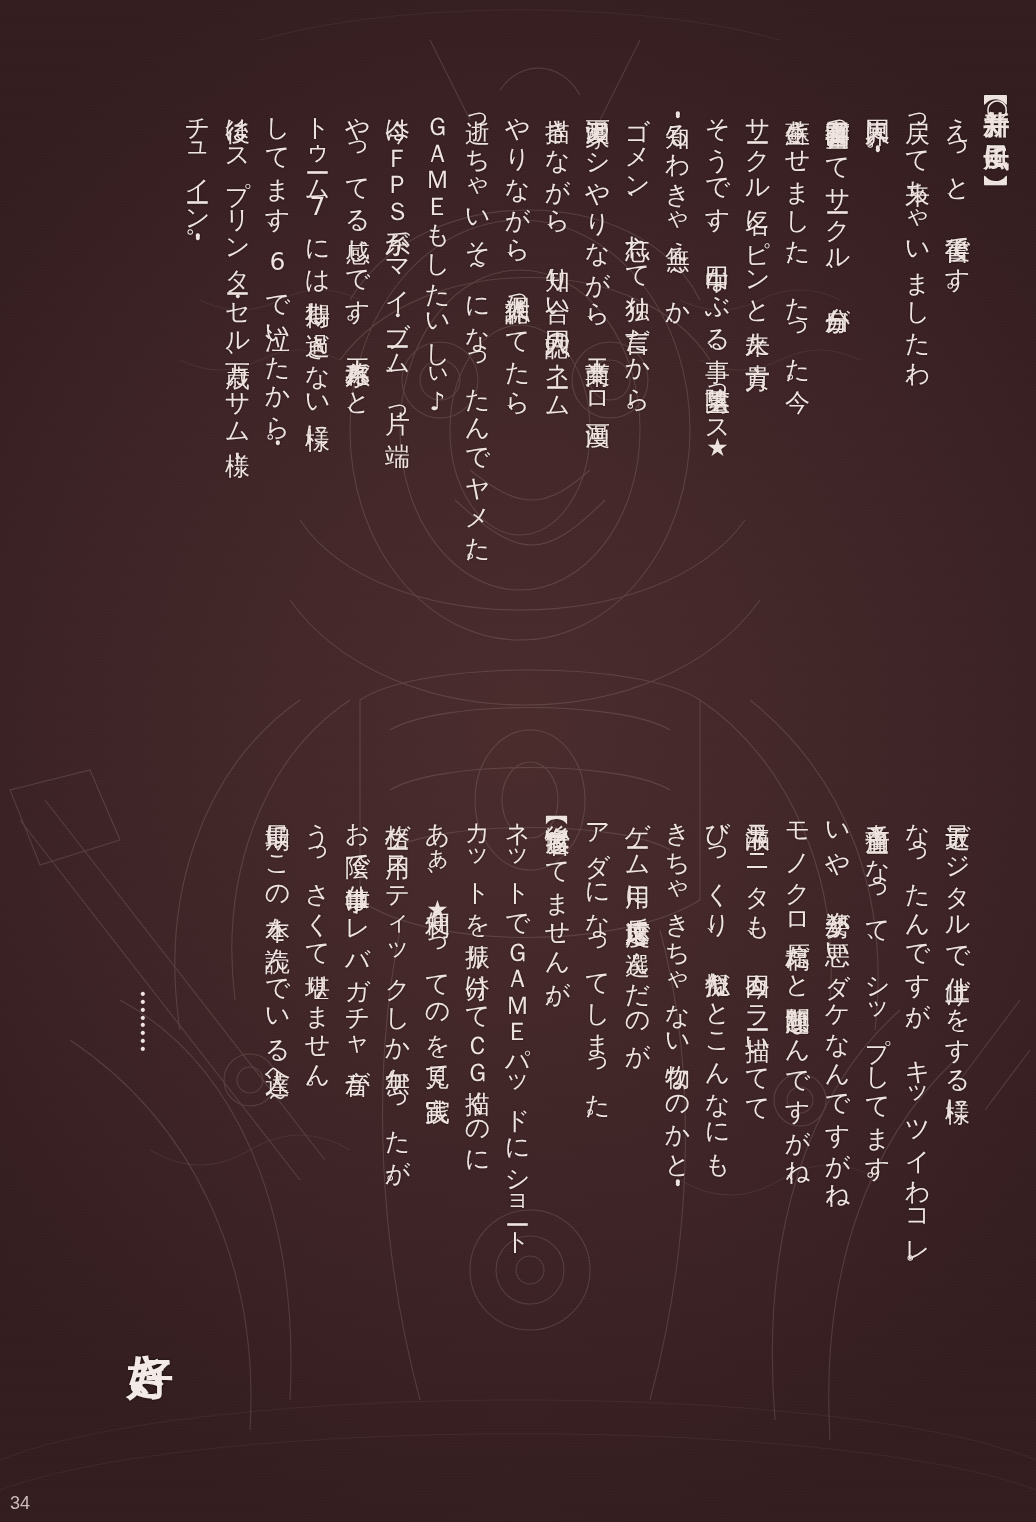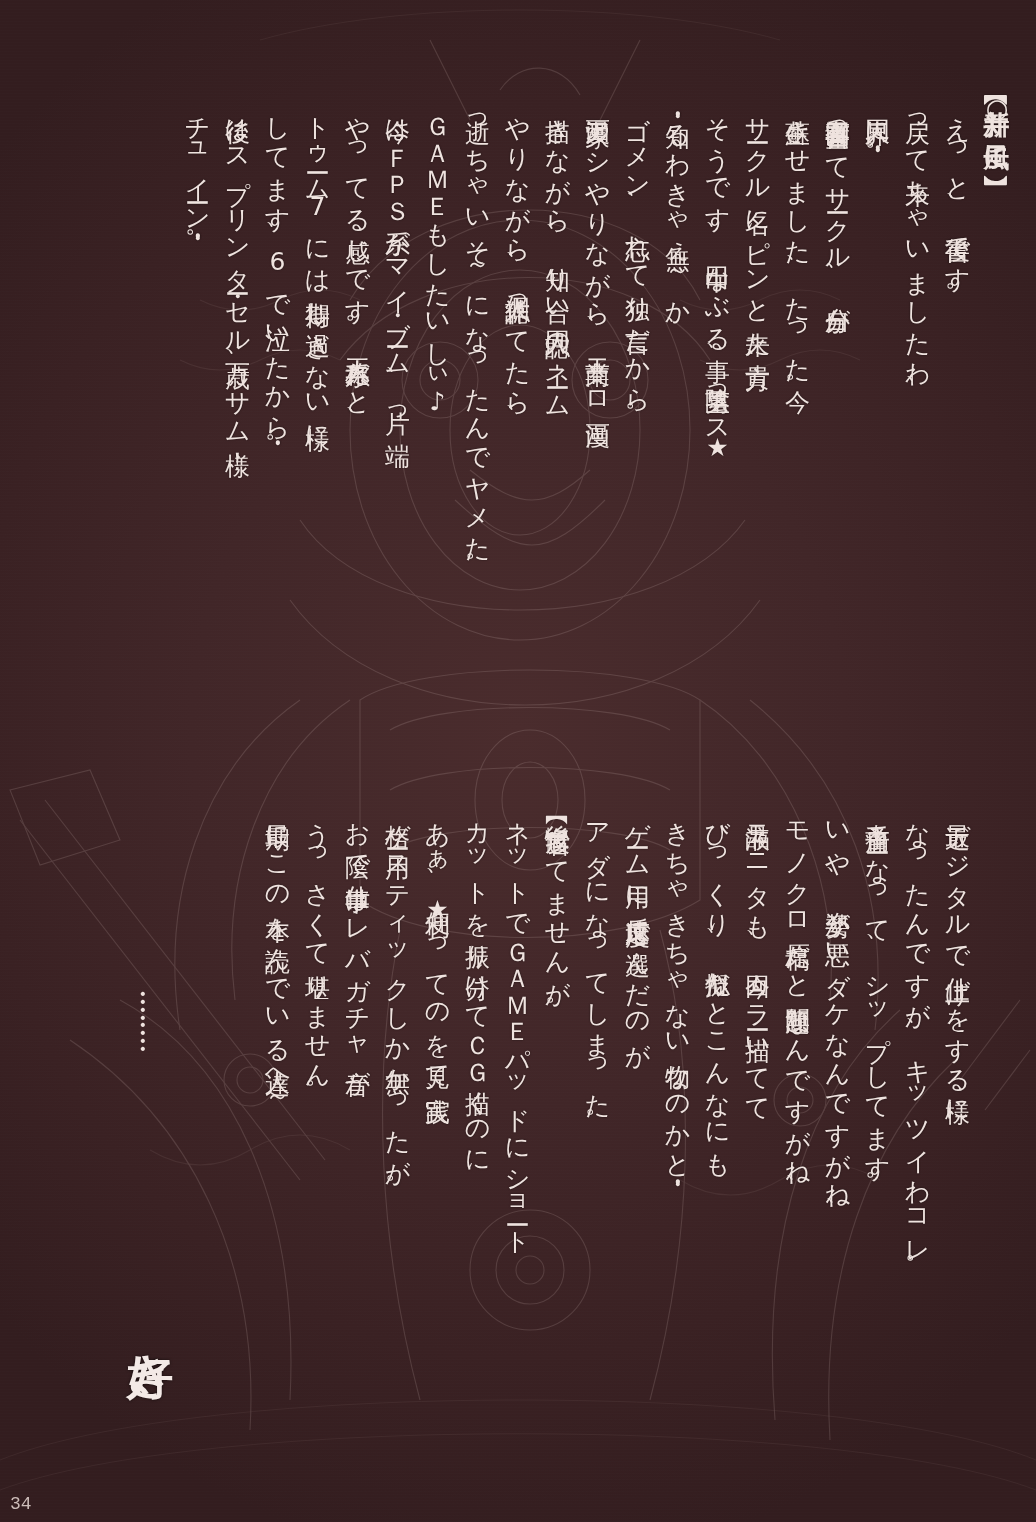--- a/index.html
+++ b/index.html
@@ -93,21 +93,21 @@
     line-height: 1;
     text-shadow: 0 0 3px rgba(0,0,0,0.6);
   }
 
   #page-number {
     position: absolute;
     left: 10px;
     bottom: 8px;
     color: #cdbdb9;
     font-size: 18px;
-    font-family: Liberation Mono, monospace;
+    font-family: Liberation Sans, sans-serif;
   }
 
   
   #grain {
     position:absolute; left:0; top:0; width:1036px; height:1522px;
     pointer-events:none;
     background-image:
       repeating-linear-gradient(0deg, rgba(255,255,255,0.012) 0 1px, rgba(0,0,0,0) 1px 3px);
     opacity: 0.6;
   }

